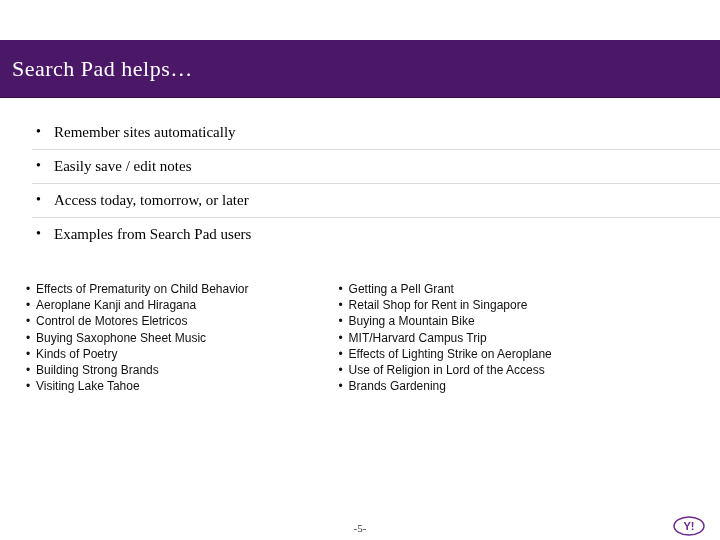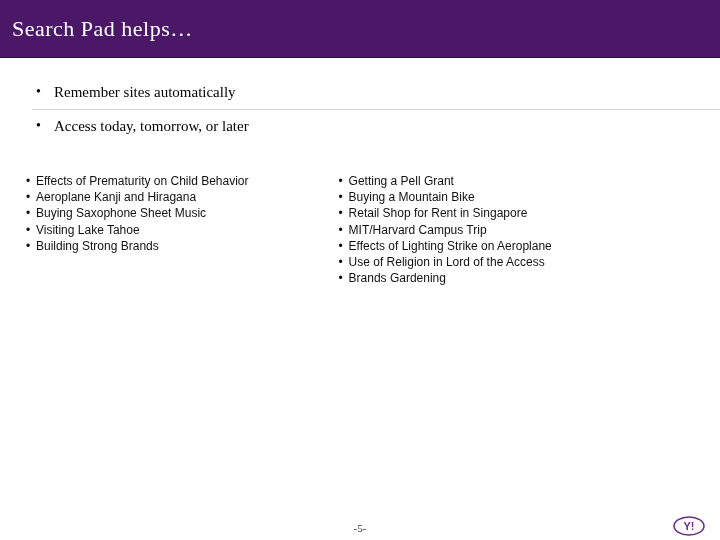--- a/index.html
+++ b/index.html
@@ -11,20 +11,21 @@
     position: relative;
     overflow: hidden;
   }
   .title-bar {
     background: #4b1868;
     height: 58px;
     display: flex;
     align-items: center;
     padding-left: 12px;
     border-bottom: 1px solid #2e0f40;
+    margin-top: 40px;
   }
   .title-bar h1 {
     color: #ffffff;
     font-family: Georgia, 'Times New Roman', serif;
     font-weight: normal;
     font-size: 22px;
     letter-spacing: 0.5px;
   }
   .main-list {
     padding: 18px 0 0 32px;
@@ -43,20 +44,21 @@
     content: "•";
     position: absolute;
     left: 4px;
     top: 8px;
     font-size: 14px;
   }
   .examples-wrap {
     display: flex;
     padding: 30px 26px 0 26px;
     gap: 90px;
+    align-items: flex-end;
   }
   .examples-col {
     list-style: none;
   }
   .examples-col li {
     font-family: Arial, Helvetica, sans-serif;
     font-size: 12px;
     color: #111;
     line-height: 1.35;
     padding-left: 10px;
@@ -94,35 +96,39 @@
 </style>
 </head>
 <body>
 
 <div class="title-bar">
   <h1>Search Pad helps…</h1>
 </div>
 
 <ul class="main-list">
   <li>Remember sites automatically</li>
+  <li>Easily save / edit notes</li>
   <li>Access today, tomorrow, or later</li>
+  <li>Examples from Search Pad users</li>
 </ul>
 
 <div class="examples-wrap">
   <ul class="examples-col">
     <li>Effects of Prematurity on Child Behavior</li>
     <li>Aeroplane Kanji and Hiragana</li>
+    <li>Control de Motores Eletricos</li>
     <li>Buying Saxophone Sheet Music</li>
+    <li>Kinds of Poetry</li>
+    <li>Building Strong Brands</li>
     <li>Visiting Lake Tahoe</li>
-    <li>Building Strong Brands</li>
   </ul>
   <ul class="examples-col">
     <li>Getting a Pell Grant</li>
+    <li>Retail Shop for Rent in Singapore</li>
     <li>Buying a Mountain Bike</li>
-    <li>Retail Shop for Rent in Singapore</li>
     <li>MIT/Harvard Campus Trip</li>
     <li>Effects of Lighting Strike on Aeroplane</li>
     <li>Use of Religion in Lord of the Access</li>
     <li>Brands Gardening</li>
   </ul>
 </div>
 
 <div class="footer">
   <span>-5-</span>
 </div>

